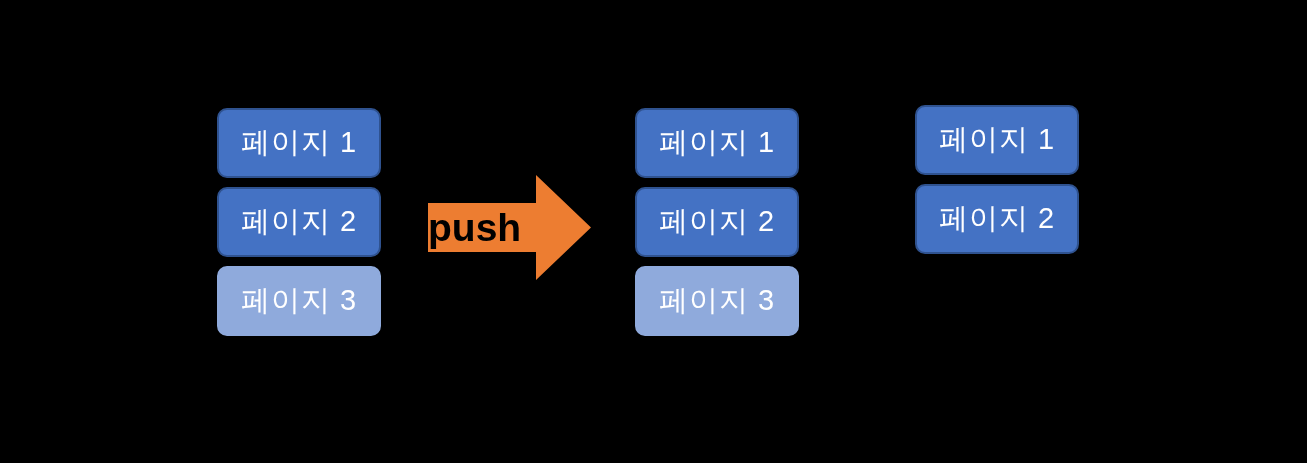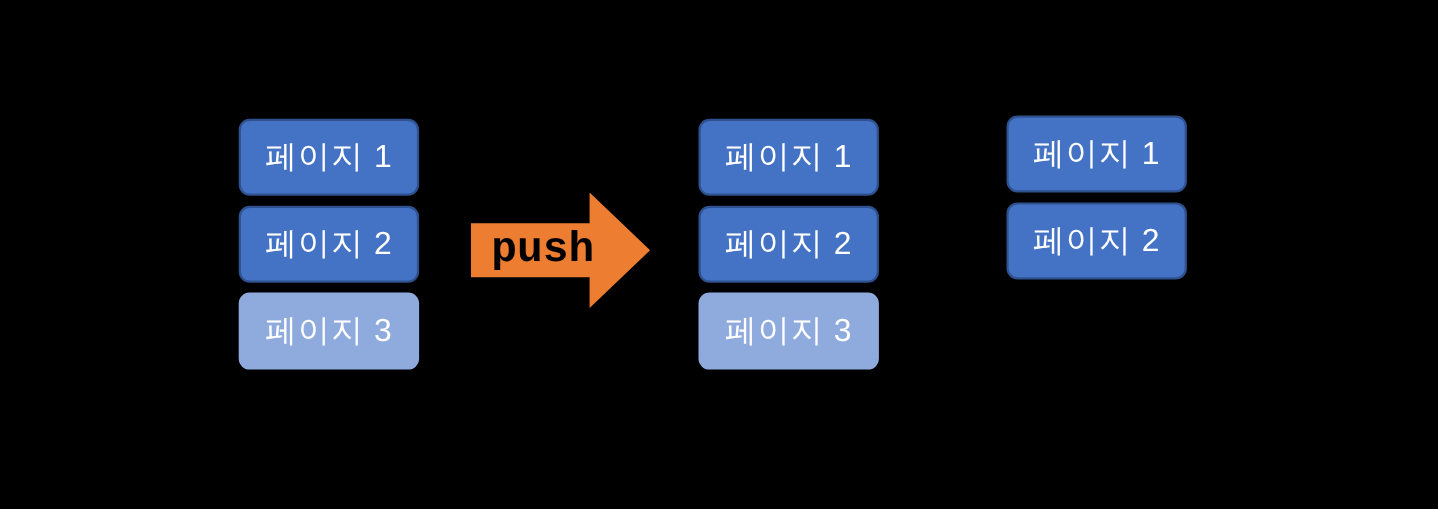--- a/index.html
+++ b/index.html
@@ -58,26 +58,24 @@
     top: 175px;
     width: 163px;
     height: 105px;
   }
   .push-arrow svg { display: block; width: 100%; height: 100%; }
   .push-label {
     position: absolute;
     left: 0;
     top: 33px;
     width: 131px;
-    text-align: center;
     font-size: 39px;
     font-weight: 700;
     line-height: 1;
     color: var(--arrow-text);
-    font-family: Liberation Mono, monospace;
   }
 </style>
 </head>
 <body>
 
 <div class="canvas">
 
   <div class="stack stack-left">
     <div class="page-box">
       <span>페이지 1</span>

